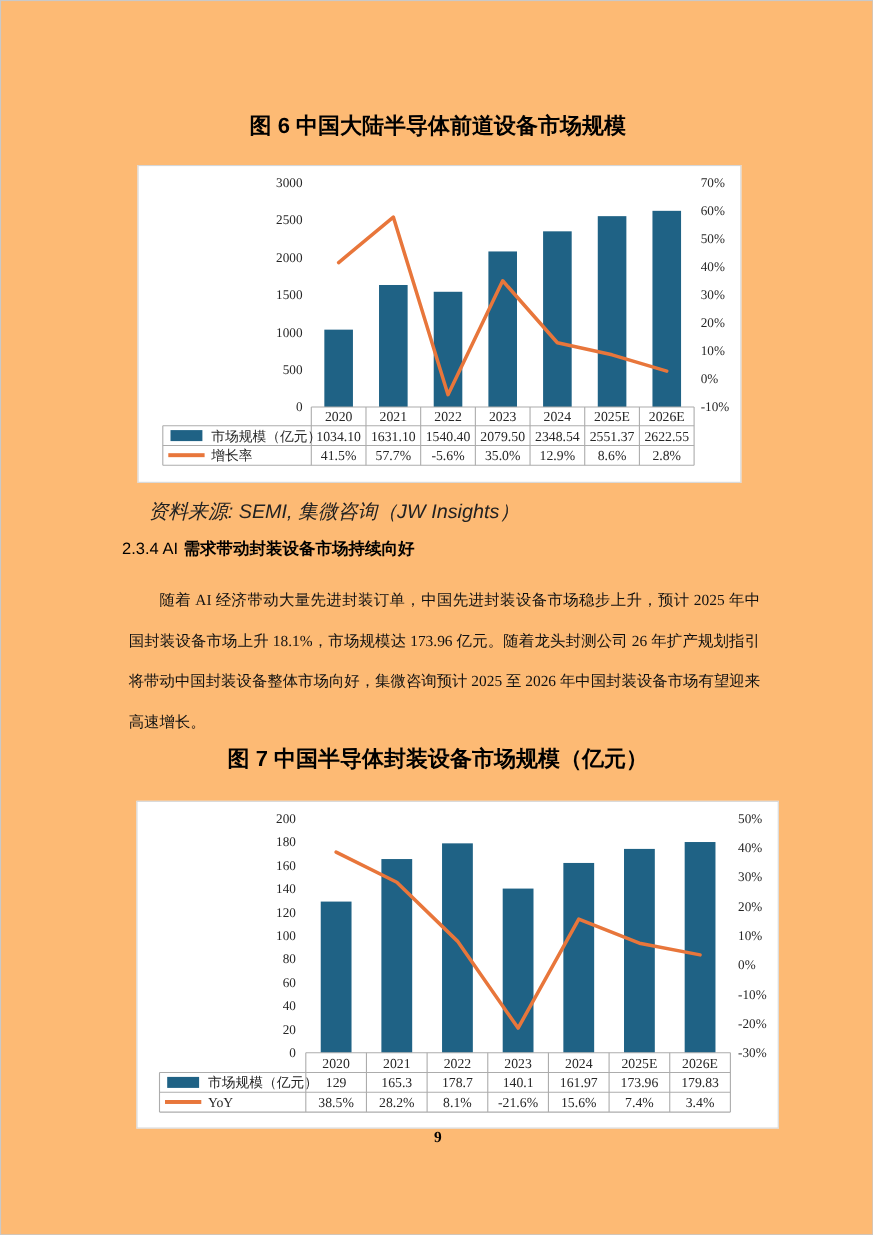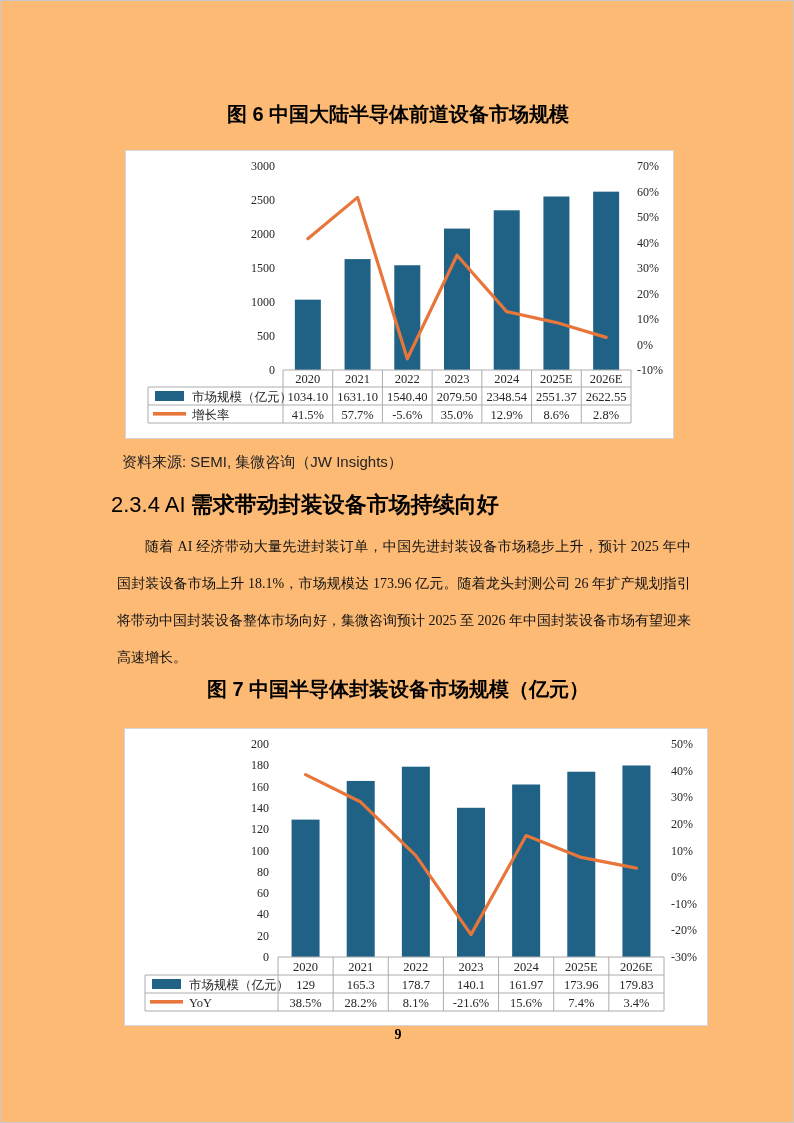--- a/index.html
+++ b/index.html
@@ -18,27 +18,27 @@
   .chart-box{
     position:absolute;border:1px solid #d6d6d6;background:#fff;box-sizing:content-box;
   }
   #chart1-box{left:124px;top:149px;width:547px;height:287px;}
   #chart2-box{left:123px;top:727px;width:582px;height:296px;}
   .chart-box svg{display:block;}
   .chart-box svg text{fill:#262626;}
   .ax{font-size:12px;font-family:"Liberation Serif",serif;}
   .tcell{font-size:12.5px;font-family:"Liberation Serif",serif;}
   .source-note{
-    position:absolute;left:121px;top:452px;
-    font-family:"Liberation Sans",sans-serif;
-    font-size:15px;color:#222;
+    position:absolute;left:134px;top:452px;
+    font-family:"Liberation Sans",sans-serif;font-style:italic;
+    font-size:18px;color:#222;
   }
   .section-heading{
     position:absolute;left:110px;top:489px;
-    font-family:"Liberation Sans",sans-serif;font-size:22px;color:#000;
+    font-family:"Liberation Sans",sans-serif;font-size:15px;color:#000;
   }
   .section-heading .hd-bold{font-weight:bold;margin-left:5px;}
   .body-para{
     position:absolute;left:116px;top:527px;width:574px;
     font-size:14px;line-height:37px;text-align:justify;text-indent:2em;
     font-family:"Liberation Serif",serif;color:#111;
   }
   .page-number{
     position:absolute;left:0;top:1026px;width:794px;text-align:center;
     font-size:14px;font-weight:bold;color:#000;

